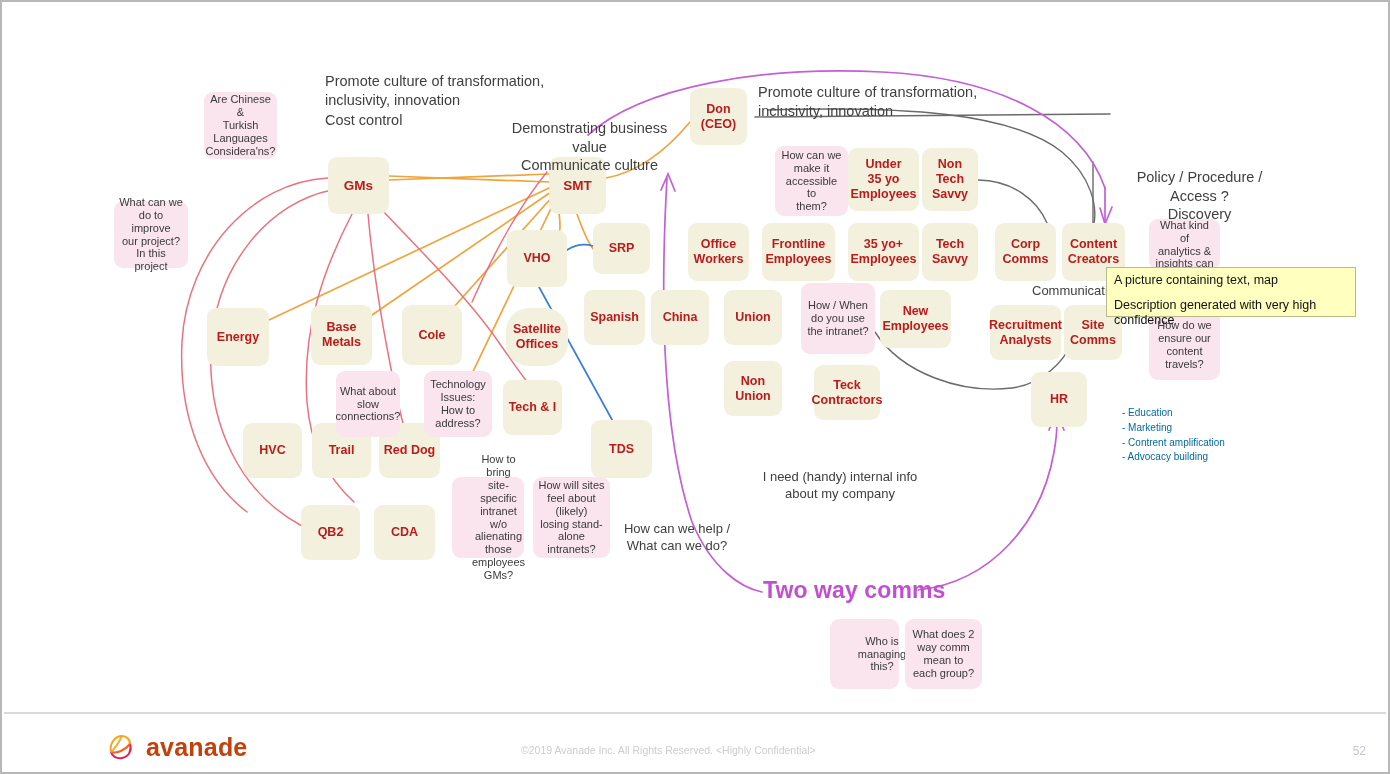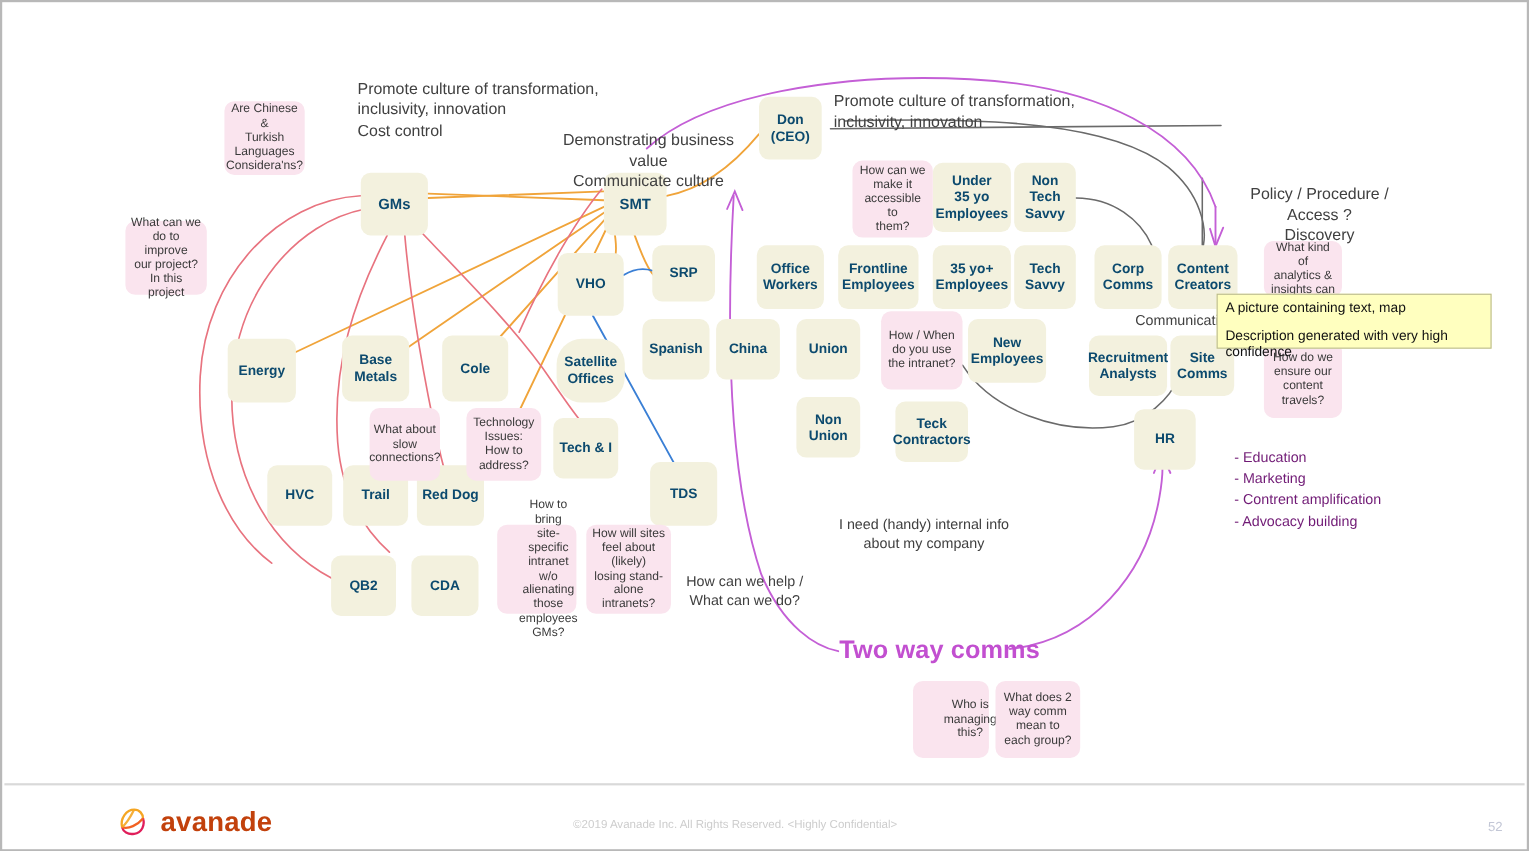--- a/index.html
+++ b/index.html
@@ -5,37 +5,37 @@
 <style>
   html,body{margin:0;padding:0;background:#ffffff;}
   body{width:1390px;height:774px;overflow:hidden;font-family:"Liberation Sans",sans-serif;}
   #slide{position:relative;width:1390px;height:774px;background:#ffffff;
          border:2px solid #b8b8b8;box-sizing:border-box;overflow:hidden;}
   #canvas{position:absolute;inset:0;}
   svg.wires{position:absolute;left:0;top:0;width:1390px;height:774px;pointer-events:none;}
 
   .node{position:absolute;box-sizing:border-box;display:flex;align-items:center;
         justify-content:center;text-align:center;border-radius:9px;
-        font-family:"Liberation Sans",sans-serif;color:#0c4a6e;line-height:1.18;}
+        font-family:"Liberation Sans",sans-serif;color:#b91c1c;line-height:1.18;}
   .cream{background:#f3f1de;}
   .pink{background:#fae4ee;}
   .n-lg{font-size:13.5px;font-weight:600;}
   .n-md{font-size:12.5px;font-weight:600;}
   .note{font-size:11px;font-weight:400;color:#3a3a3a;padding:4px 5px;}
 
   .freetext{position:absolute;color:#404040;font-family:"Liberation Sans",sans-serif;
             line-height:1.28;white-space:pre-line;}
   .ft-15{font-size:14.5px;}
   .ft-13{font-size:13px;}
   .ctr{text-align:center;}
 
   .bigtitle{position:absolute;color:#c24fd0;font-size:23px;font-weight:700;
             font-family:"Liberation Sans",sans-serif;letter-spacing:.1px;}
 
-  .bullets{position:absolute;font-size:13px;color:#701a75;line-height:1.48;
+  .bullets{position:absolute;font-size:10px;color:#0369a1;line-height:1.48;
            font-family:"Liberation Sans",sans-serif;white-space:pre-line;}
 
   
   #tooltip{position:absolute;background:#ffffbf;border:1px solid #b9b98f;
            font-size:12.5px;color:#111;font-family:"Liberation Sans",sans-serif;
            padding:5px 7px 6px 7px;box-sizing:border-box;line-height:1.25;z-index:90;}
   #tooltip .tt-line{display:block;}
   #tooltip .tt-gap{display:block;height:9px;}
 
   

